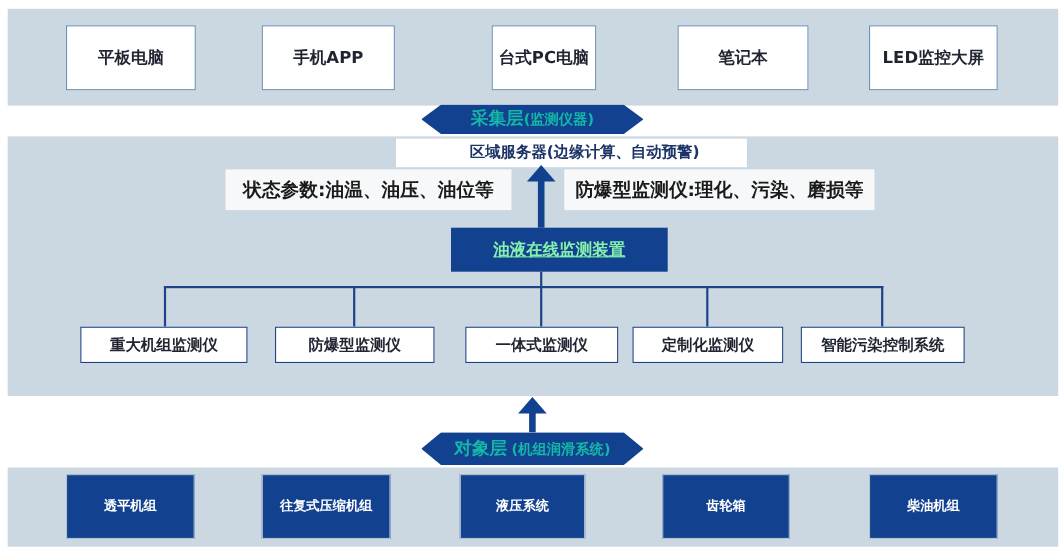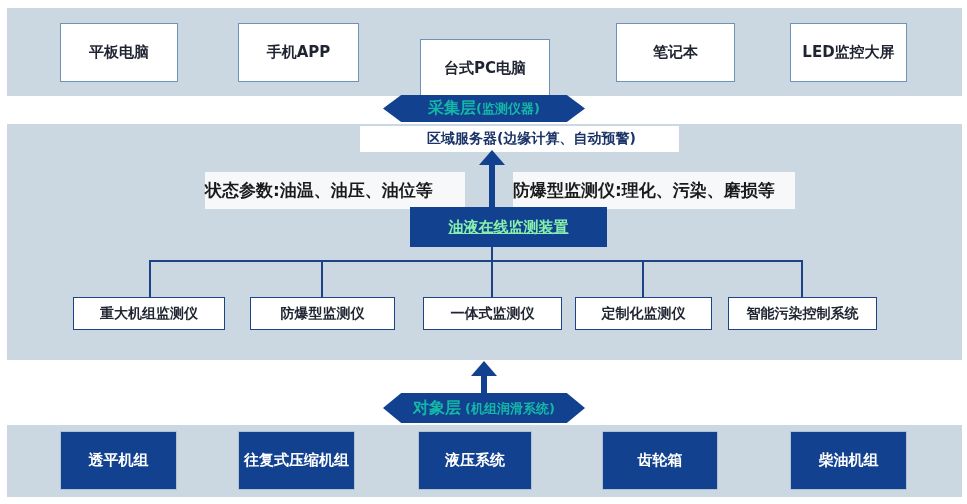--- a/index.html
+++ b/index.html
@@ -16,21 +16,21 @@
     position:absolute;box-sizing:border-box;background:#ffffff;
     display:flex;align-items:center;justify-content:center;
     color:#1f2430;font-weight:600;
   }
   .wbox.top{border:1.5px solid #6e93b8;height:59px;top:23px;font-size:15px;}
   .wbox.mon{border:1.5px solid #1e4287;height:33px;top:297px;font-size:14px;}
 
   .nbox{
     position:absolute;box-sizing:border-box;background:#11418f;border:1px solid #b3c1d1;
     display:flex;align-items:center;justify-content:center;
-    color:#ffffff;font-weight:700;font-size:15px;height:59px;top:431px;
+    color:#ffffff;font-weight:700;font-size:12px;height:59px;top:431px;
   }
 
   .banner{
     position:absolute;left:383px;width:202px;background:#11418f;
     display:flex;align-items:baseline;justify-content:center;
     clip-path:polygon(0% 50%, 9% 0%, 91% 0%, 100% 50%, 91% 100%, 9% 100%);
     color:#14b8a6;
   }
   .banner .t{font-size:16px;font-weight:700;}
   .banner .s{font-size:13px;font-weight:700;}
@@ -38,22 +38,22 @@
   .banner-object{top:393px;height:30px;padding-top:5px;box-sizing:border-box;}
   .banner-object .s{margin-left:4px;}
 
   .serverbox{
     position:absolute;left:360px;top:126px;width:295px;height:26px;background:#ffffff;
     display:flex;align-items:center;justify-content:center;
     color:#1b3366;font-weight:700;font-size:14px;padding-left:24px;
   }
 
   .plabel{
-    position:absolute;top:172px;height:37px;background:#f7f8f9;
-    display:flex;align-items:center;
+    position:absolute;top:154px;height:37px;background:#f7f8f9;
+    display:flex;align-items:center;justify-content:center;
     color:#1a1a1a;font-weight:700;font-size:17px;
   }
   .plabel.left{left:205px;width:260px;}
   .plabel.right{left:513px;width:282px;}
 
   .devbox{
     position:absolute;left:410px;top:207px;width:197px;height:40px;background:#11418f;
     display:flex;align-items:center;justify-content:center;
     color:#86efac;font-weight:600;font-size:15px;text-decoration:underline;
   }
@@ -80,21 +80,21 @@
   <div class="band band-top"></div>
   <div class="band band-mid"></div>
   <div class="band band-bot"></div>
 
   <div class="wbox top" style="left:60px;width:118px;">
     <span>平板电脑</span>
   </div>
   <div class="wbox top" style="left:238px;width:121px;justify-content:center;">
     <span>手机APP</span>
   </div>
-  <div class="wbox top" style="left:420px;width:130px;margin-top:16px;">
+  <div class="wbox top" style="left:447px;width:95px;">
     <span>台式PC电脑</span>
   </div>
   <div class="wbox top" style="left:616px;width:119px;">
     <span>笔记本</span>
   </div>
   <div class="wbox top" style="left:790px;width:117px;">
     <span>LED监控大屏</span>
   </div>
 
   <div class="banner banner-collect">

